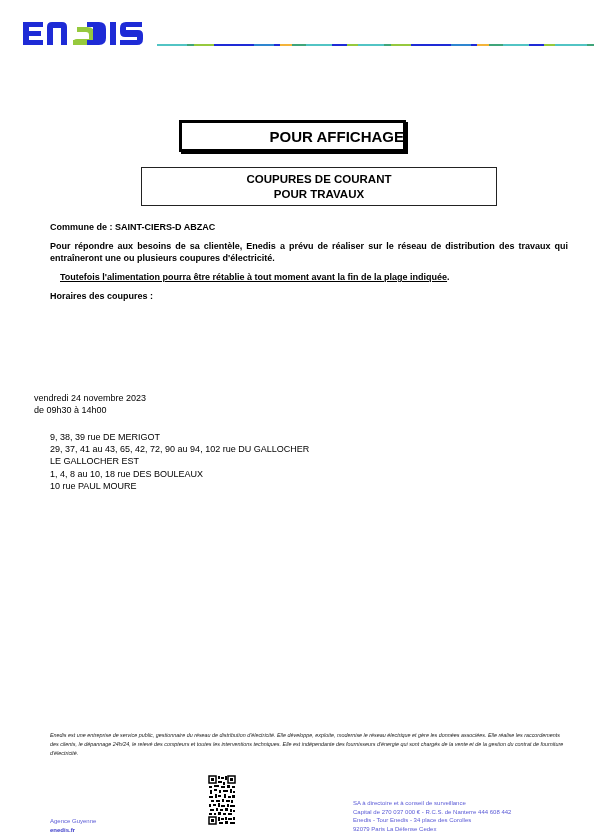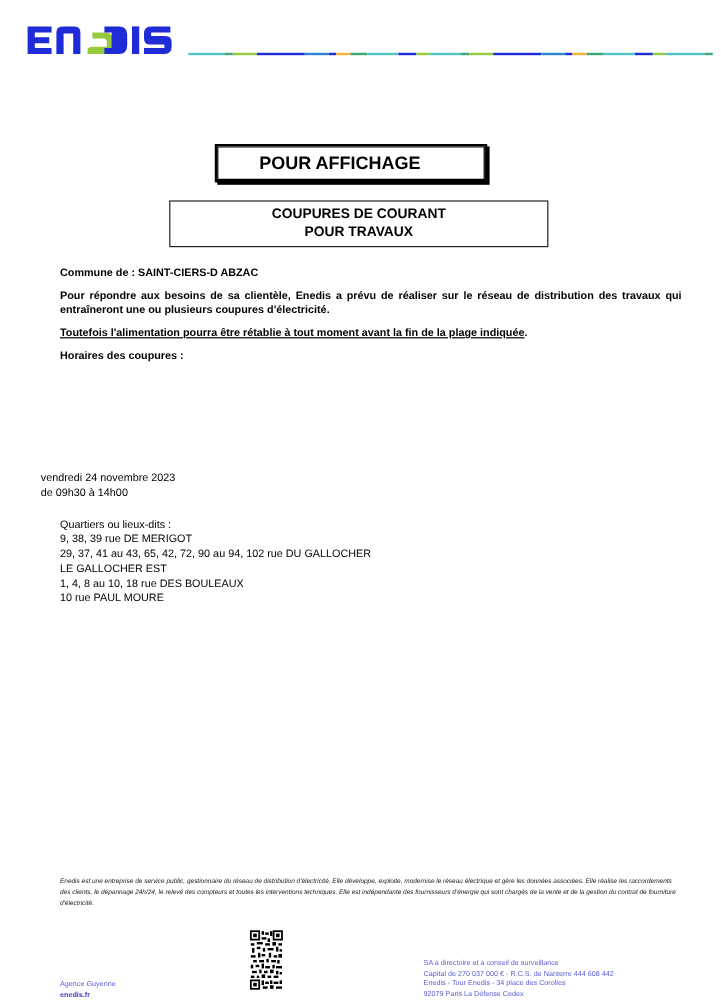--- a/index.html
+++ b/index.html
@@ -9,33 +9,33 @@
     .logo { position: absolute; left: 21px; top: 18px; height: 30px; display: flex; align-items: flex-end; }
     .logo svg { display: block; }
 
     .stripe { position: absolute; left: 157px; top: 44px; width: 444px; height: 2px; display: flex; }
     .stripe span { display: block; height: 2px; }
 
     .box1 {
       position: absolute; left: 179px; top: 120px; width: 227px; height: 32px;
       border: 2px solid #000;
       box-shadow: 2px 2px 0 #000, inset 0 0 0 1px #000;
-      display: flex; align-items: center; justify-content: flex-start;
+      display: flex; align-items: center; justify-content: flex-end;
       font-family: "Liberation Sans", sans-serif; font-weight: bold; font-size: 15px; padding-left: 35px;
     }
     .box2 {
-      position: absolute; left: 141px; top: 167px; width: 316px; height: 39px;
+      position: absolute; left: 141px; top: 167px; width: 356px; height: 39px;
       border: 1.5px solid #222;
       display: flex; flex-direction: column; align-items: center; justify-content: center;
       font-weight: bold; font-size: 11.5px; line-height: 15px;
     }
 
     .body { position: absolute; left: 50px; top: 221px; width: 518px; font-size: 9px; line-height: 12px; font-weight: bold; }
     .body p { margin-bottom: 7px; text-align: justify; }
-    .body .u { text-decoration: underline; }
+    .body .u { text-decoration: underline; margin-left: 10px; }
 
     .sched { position: absolute; left: 34px; top: 392px; font-size: 9px; line-height: 12px; }
     .places { position: absolute; left: 50px; top: 431px; font-size: 9px; line-height: 12.2px; }
 
     .legal { position: absolute; left: 50px; top: 731px; width: 520px; font-size: 5.4px; line-height: 9px; font-style: italic; color: #222; }
 
     .qr { position: absolute; left: 208px; top: 775px; width: 28px; height: 50px; }
 
     .foot-left { position: absolute; left: 50px; top: 817px; font-size: 6px; line-height: 9px; color: #5b5bd6; }
     .foot-left .b { font-weight: bold; color: #3b3bc8; }
@@ -103,21 +103,20 @@
   <p><span class="u">Toutefois l'alimentation pourra être rétablie à tout moment avant la fin de la plage indiquée</span><span>.</span></p>
   <p>Horaires des coupures :</p>
 </div>
 
 <div class="sched">
   <div>vendredi 24 novembre 2023</div>
   <div>de 09h30 à 14h00</div>
 </div>
 
 <div class="places">
-  <div>Quartiers ou lieux-dits :</div>
   <div>9, 38, 39 rue DE MERIGOT</div>
   <div>29, 37, 41 au 43, 65, 42, 72, 90 au 94, 102 rue DU GALLOCHER</div>
   <div>LE GALLOCHER EST</div>
   <div>1, 4, 8 au 10, 18 rue DES BOULEAUX</div>
   <div>10 rue PAUL MOURE</div>
 </div>
 
 <div class="legal">Enedis est une entreprise de service public, gestionnaire du réseau de distribution d'électricité. Elle développe, exploite, modernise le réseau électrique et gère les données associées. Elle réalise les raccordements des clients, le dépannage 24h/24, le relevé des compteurs et toutes les interventions techniques. Elle est indépendante des fournisseurs d'énergie qui sont chargés de la vente et de la gestion du contrat de fourniture d'électricité.</div>
 
 <div class="qr">

